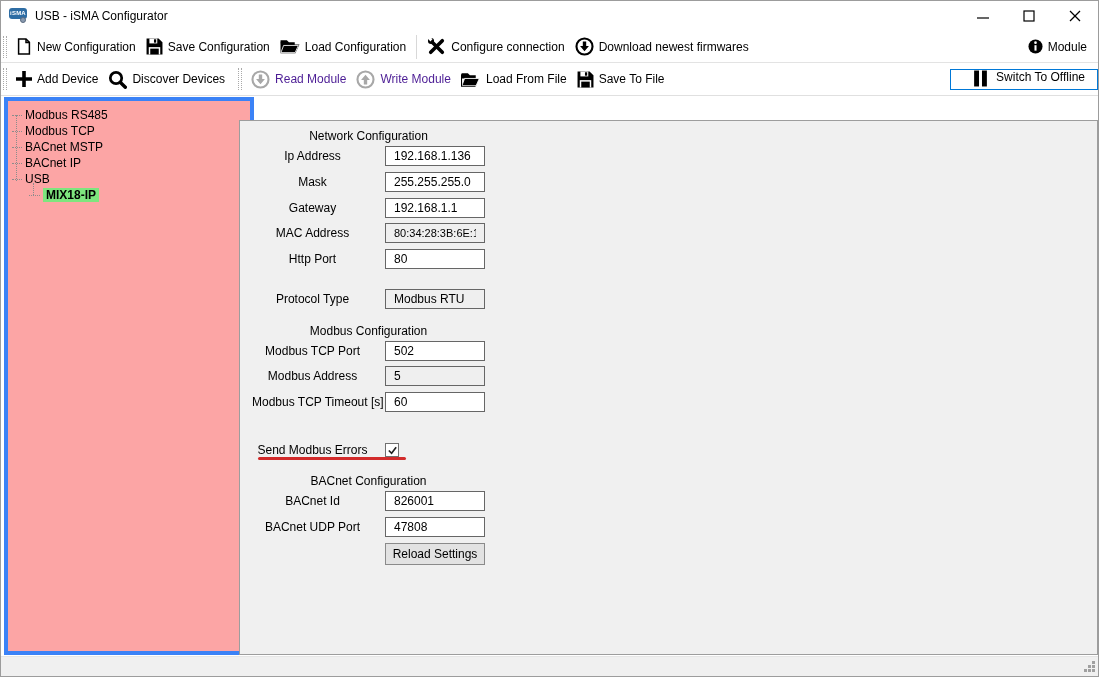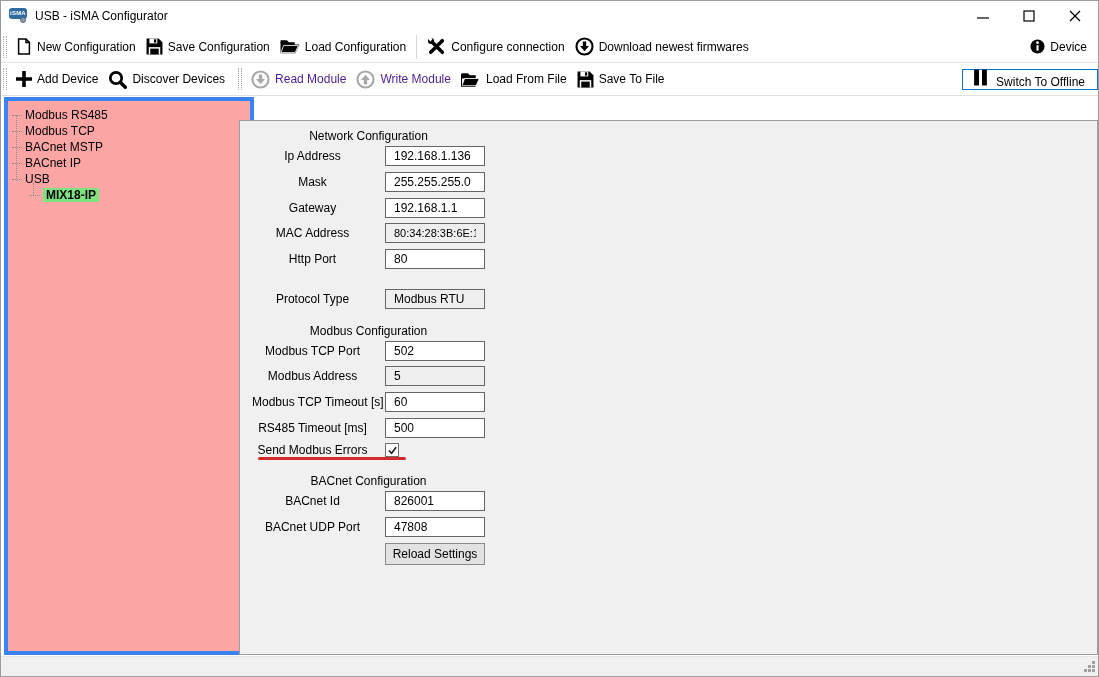--- a/index.html
+++ b/index.html
@@ -20,21 +20,21 @@
   
   .toolbar { position:absolute; left:0; width:100%; background:#fff; display:flex; align-items:center; border-bottom:1px solid #e3e3e3; }
   #toolbar1 { top:30px; height:32px; }
   #toolbar2 { top:62px; height:33px; border-bottom:1px solid #e0e0e0; }
   .grip { width:4px; height:22px; border-left:1px dotted #a9a9a9; border-right:1px dotted #a9a9a9; margin:0 4px 0 2px; flex:0 0 auto; }
   .sep { width:1px; height:24px; background:#d8d8d8; margin:0 5px; flex:0 0 auto; }
   .tbtn { display:flex; align-items:center; gap:5px; padding:0 5px; height:28px; white-space:nowrap; cursor:default; }
   .tbtn .ticon { display:flex; align-items:center; }
   .tbtn.disabled { color:#4c1d95; }
   .contact { margin-left:auto; margin-right:6px; }
-  .switch-offline { margin-left:auto; display:flex; align-items:flex-end; gap:8px; height:21px; padding:0 12px 0 10px; border:1px solid #0078d7; background:#fff; white-space:nowrap; }
+  .switch-offline { margin-left:auto; display:flex; align-items:flex-start; gap:8px; height:21px; padding:0 12px 0 22px; border:1px solid #0078d7; background:#fff; white-space:nowrap; }
   
   .tree-panel { position:absolute; left:3px; top:96px; width:250px; height:558px; background:#fca5a5; border:4px solid #3b82f6; overflow:hidden; }
   .tree-row { position:relative; height:16px; line-height:16px; padding-left:17px; white-space:nowrap; }
   .tree-row .conn { position:absolute; left:4px; top:8px; width:10px; border-top:1px dotted #8c8c8c; }
   .tree-row.child { padding-left:35px; }
   .tree-row.child .conn { left:21px; width:11px; }
   .tree-vline { position:absolute; left:8px; top:14px; height:66px; border-left:1px dotted #8c8c8c; }
   .tree-vline-child { position:absolute; left:25px; top:82px; height:12px; border-left:1px dotted #8c8c8c; }
   .tree-inner { position:relative; padding-top:6px; }
   .node-sel { font-weight:bold; background:#7ee57e; padding:0 3px; }
@@ -148,21 +148,21 @@
       <span>Download newest firmwares</span>
     </span>
     <span class="tbtn contact">
       <span class="ticon">
         <svg width="15" height="15" viewBox="0 0 16 16">
             <circle cx="8" cy="8" r="7.5" fill="#000"></circle>
             <rect x="6.9" y="6.6" width="2.2" height="5.8" fill="#fff"></rect>
             <circle cx="8" cy="3.9" r="1.4" fill="#fff"></circle>
           </svg>
       </span>
-      <span>Device</span>
+      <span>Module</span>
     </span>
   </div>
 
   <div class="toolbar" id="toolbar2">
     <span class="grip"></span>
     <span class="tbtn">
       <span class="ticon">
         <svg width="16" height="16" viewBox="0 0 16 16">
             <path d="M6.2 0h3.6v6.2H16v3.6H9.8V16H6.2V9.8H0V6.2h6.2z" fill="#000"></path>
           </svg>
@@ -281,24 +281,20 @@
       <span class="lbl">Modbus TCP Port</span>
       <input type="text" value="502" style="">
     </div>
     <div class="frm-row" style="top:245px">
       <span class="lbl">Modbus Address</span>
       <input type="text" class="ro" readonly="" value="5" style="">
     </div>
     <div class="frm-row" style="top:271px">
       <span class="lbl">Modbus TCP Timeout [s]</span>
       <input type="text" value="60" style="">
-    </div>
-    <div class="frm-row" style="top:297px">
-      <span class="lbl">RS485 Timeout [ms]</span>
-      <input type="text" value="500" style="">
     </div>
     <div class="frm-row" style="top:322px">
       <span class="lbl">Send Modbus Errors</span>
       <span class="checkbox" data-checked="true">
         <svg width="11" height="11" viewBox="0 0 12 12">
             <path d="M2 6l3 3 5-6.5" fill="none" stroke="#222" stroke-width="1.8"></path>
           </svg>
       </span>
     </div>
     <div class="red-underline"></div>

